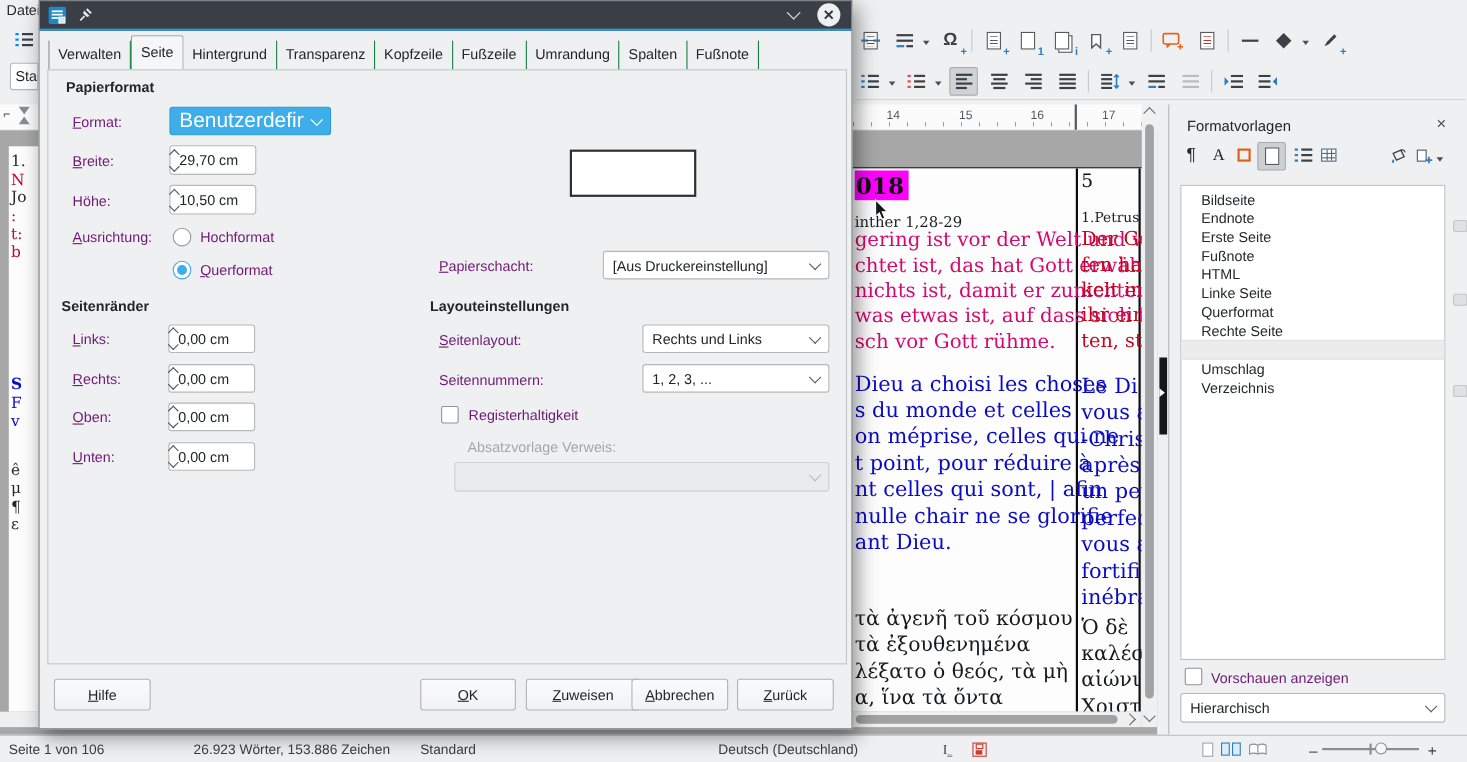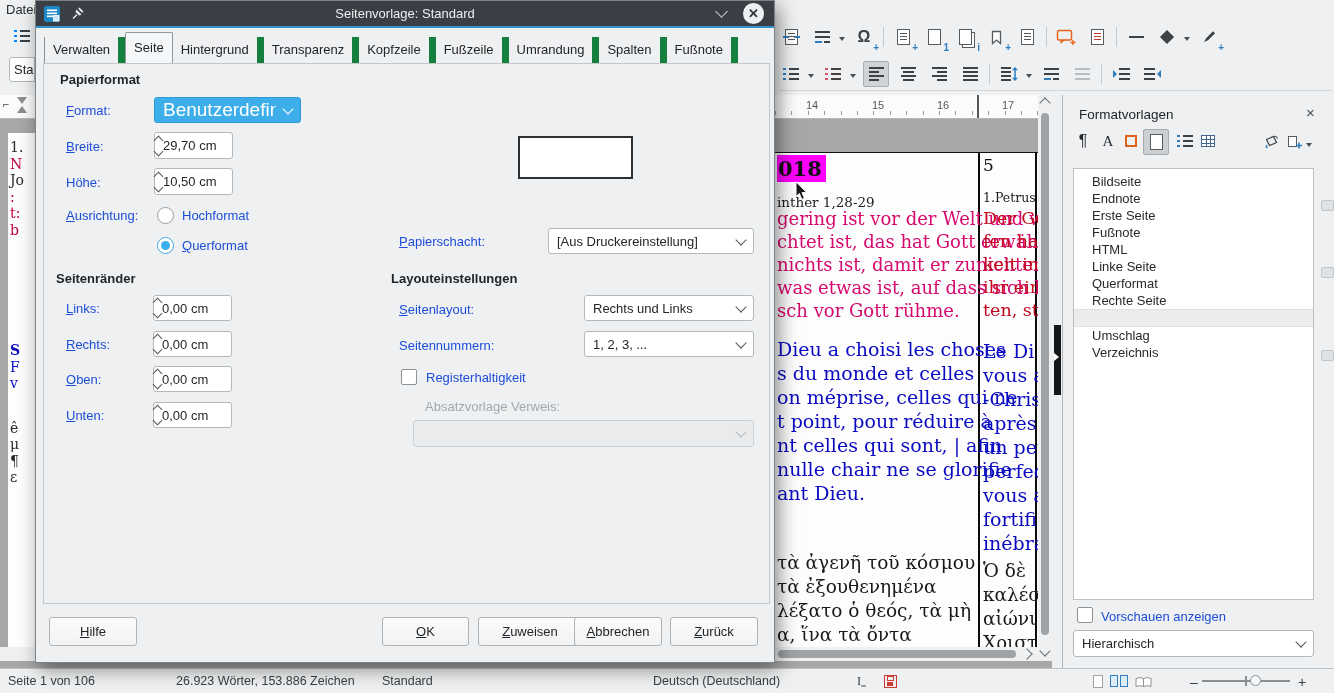--- a/index.html
+++ b/index.html
@@ -1,33 +1,33 @@
 <!DOCTYPE html>
 <html><head>
 <meta charset="utf-8">
 <style>
   html,body{margin:0;padding:0;background:#555;}
   #root{position:relative;width:1334px;height:693px;background:#eff0f1;overflow:hidden;
         font-family:"Liberation Sans",sans-serif;color:#26292c;}
   .abs{position:absolute;}
-  .lbl{position:absolute;font-size:13px;color:#1d4ed8;display:inline-block;white-space:nowrap;}
+  .lbl{position:absolute;font-size:13px;color:#701a75;display:inline-block;white-space:nowrap;}
   .lbl.dim{color:#a3a8ab;}
   .mn::first-letter{text-decoration:underline;}
   .h{position:absolute;font-size:13px;font-weight:bold;color:#232629;white-space:nowrap;}
 
   
   .dialog{position:absolute;left:35px;top:0;width:740px;height:663px;background:#eff0f1;
           border:1px solid #7e8387;box-shadow:4px 6px 18px rgba(0,0,0,.45);z-index:10;box-sizing:border-box;}
   .tibar{position:absolute;left:0;top:0;right:0;height:25px;background:#3a3f45;border-bottom:2px solid #3492cf;}
   .tibar .title{position:absolute;left:0;right:0;top:5px;text-align:center;font-size:13px;color:#eceff1;}
   .tibtn{position:absolute;top:2px;width:21px;height:21px;display:flex;align-items:center;justify-content:center;}
   .closec{background:#edf0f2;border-radius:50%;color:#31363b;font-size:13px;font-weight:bold;line-height:1;}
   .shade{width:8px;height:8px;border-right:1.7px solid #cfd4d7;border-bottom:1.7px solid #cfd4d7;transform:rotate(45deg);margin-top:-4px;}
   .tabbar{position:absolute;left:8px;top:33px;height:29px;display:flex;align-items:flex-end;}
-  .tab{font-size:13px;color:#232629;padding:5px 8px 6px;border-right:7px solid #15803d;white-space:nowrap;}
+  .tab{font-size:13px;color:#232629;padding:5px 8px 6px;border-right:1px solid #15803d;white-space:nowrap;}
   .tab:first-child{border-left:1px solid #8b8f92;}
   .tab.active{background:#f5f6f7;border:1px solid #94989b;border-bottom:none;padding-top:7px;padding-bottom:8px;border-radius:2px 2px 0 0;}
   .frame{position:absolute;left:7px;top:62px;width:725px;height:539px;border:1px solid #c3c7c9;}
 
   .combo{position:absolute;height:26px;background:#fff;border:1px solid #b4b8ba;border-radius:3px;
          display:flex;align-items:center;box-sizing:border-box;font-size:13px;color:#232629;padding:0 8px;}
   .combo .cv{flex:1;white-space:nowrap;overflow:hidden;}
   .cch{width:7px;height:7px;border-right:1.5px solid #53575b;border-bottom:1.5px solid #53575b;
        transform:rotate(45deg);margin:-3px 0 0 8px;flex:none;}
   .combo.blue{background:#3daee9;border-color:#2d9bd8;color:#fff;}
@@ -515,21 +515,20 @@
             <rect x="9.5" y="9.5" width="5.5" height="5.5" fill="#cfe8f7" stroke="#fff" stroke-width="0.8"></rect>
           </svg>
       </span>
       <span class="tibtn" style="left:30px;">
         <svg width="14" height="14">
             <path d="M3 11.5 L6.8 7.7" stroke="#e8ebee" stroke-width="1.5"></path>
             <path d="M6.5 2.5 L11.5 7.5 L9 8.5 L5.5 5 Z" fill="#e8ebee"></path>
             <path d="M8.8 1.2 L12.8 5.2" stroke="#e8ebee" stroke-width="1.8"></path>
           </svg>
       </span>
-      <span class="title">Seitenvorlage: Standard</span>
       <span class="tibtn" style="right:42px;">
           <span class="shade"></span>
         </span>
       <span class="tibtn closec" style="right:10px;">✕</span>
     </div>
 
     <div class="tabbar">
       <span class="tab">Verwalten</span>
       <span class="tab active">Seite</span>
       <span class="tab">Hintergrund</span>

